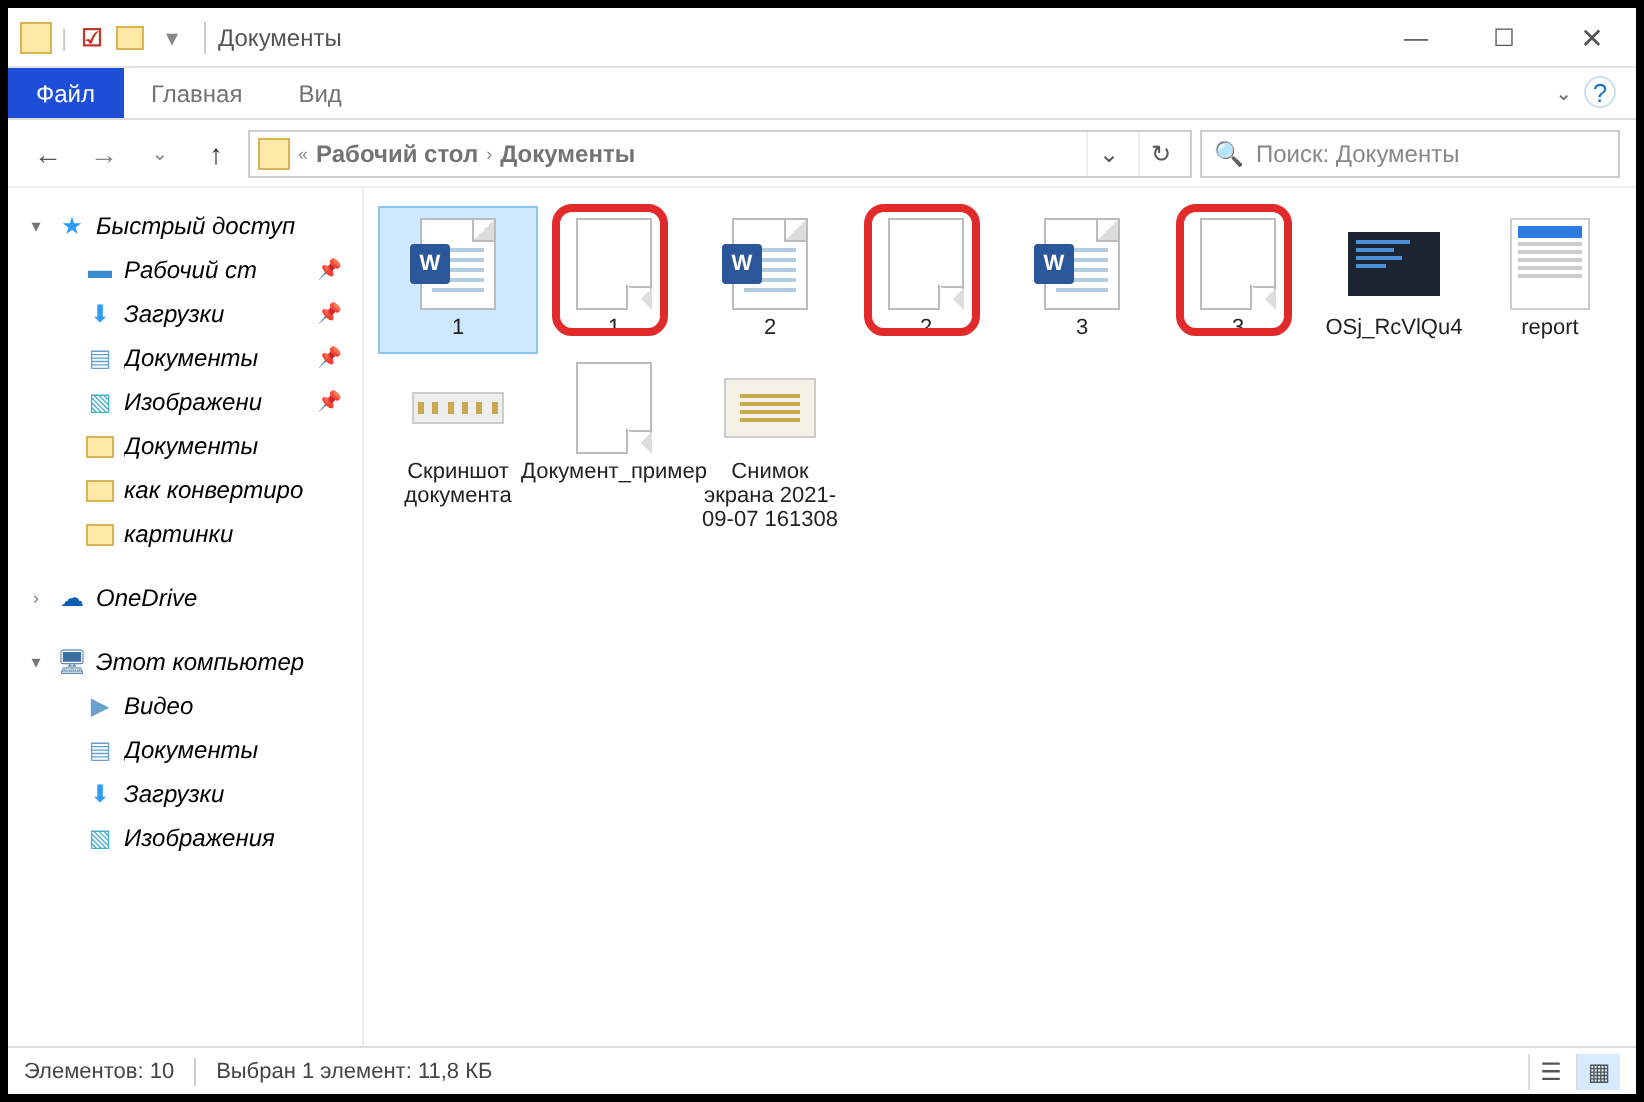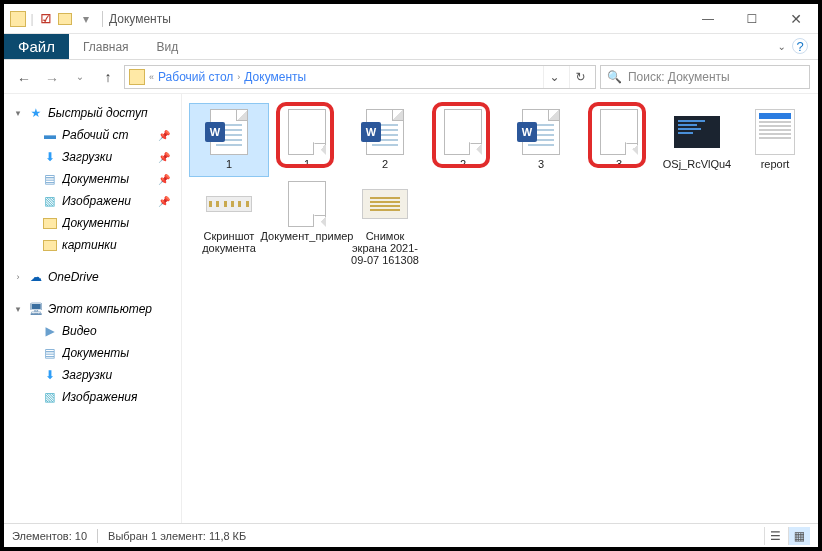--- a/index.html
+++ b/index.html
@@ -8,31 +8,31 @@
 .titlebar { height: 30px; display: flex; align-items: center; padding: 0 0 0 6px; border-bottom: 1px solid #e5e5e5; }
 .titlebar .ticon { width: 16px; height: 16px; background: #ffe9a6; border: 1px solid #d6b656; margin-right: 2px; }
 .titlebar .qatool { width: 18px; height: 18px; display: flex; align-items: center; justify-content: center; margin: 0 1px; color: #555; font-size: 12px; }
 .titlebar .check { color: #c0392b; font-weight: bold; }
 .titlebar .sep { width: 1px; height: 16px; background: #ccc; margin: 0 6px; }
 .titlebar .titletext { font-size: 12px; color: #555; }
 .titlebar .spacer { flex: 1; }
 .winbtn { width: 44px; height: 28px; display: flex; align-items: center; justify-content: center; color: #555; font-size: 12px; }
 .winbtn.close { font-size: 14px; }
 .ribbon { height: 26px; display: flex; align-items: stretch; border-bottom: 1px solid #ddd; background: #fff; }
-.ribbon .file { background: #0c4a6e; color: #fff; font-size: 15px; padding: 0 14px; display: flex; align-items: center; }
+.ribbon .file { background: #1d4ed8; color: #fff; font-size: 12px; padding: 0 14px; display: flex; align-items: center; }
 .ribbon .rtab { font-size: 12px; color: #737373; padding: 0 14px; display: flex; align-items: center; }
 .ribbon .spacer { flex: 1; }
 .ribbon .help { width: 26px; display: flex; align-items: center; justify-content: center; color: #1979ca; font-size: 13px; border: 1px solid #cde; border-radius: 50%; width: 16px; height: 16px; margin: 4px 10px 0 0; }
 .chevron { font-size: 10px; color: #666; padding: 0 6px; display:flex; align-items:center;}
 .addrbar { height: 34px; display: flex; align-items: center; padding: 4px 8px; gap: 4px; border-bottom: 1px solid #eee; }
 .navbtn { width: 24px; height: 24px; display: flex; align-items: center; justify-content: center; color: #888; font-size: 14px; }
 .navbtn.enabled { color: #333; }
 .addrbox { flex: 1; height: 24px; border: 1px solid #ccc; display: flex; align-items: center; font-size: 12px; padding: 0 4px; gap: 4px; }
 .addrbox .ficon { width: 16px; height: 16px; background: #ffe9a6; border: 1px solid #d6b656; }
-.addrbox .crumb { color: #3b82f6; }
+.addrbox .crumb { color: #737373; font-weight: bold; }
 .addrbox .csep { color: #888; font-size: 9px; }
 .addrbox .spacer { flex: 1; }
 .addrtool { width: 22px; height: 22px; display: flex; align-items: center; justify-content: center; color: #555; font-size: 12px; border-left: 1px solid #eee;}
 .searchbox { width: 210px; height: 24px; border: 1px solid #ccc; display: flex; align-items: center; padding: 0 6px; gap: 6px; }
 .searchbox .sicon { color: #888; font-size: 12px; }
 .searchbox .stext { color: #888; font-size: 12px; }
 .body { flex: 1; display: flex; overflow: hidden; }
 .sidebar { width: 178px; border-right: 1px solid #eee; padding: 8px 0; font-size: 12px; overflow: hidden; }
 .node { display: flex; align-items: center; height: 22px; padding-left: 8px; white-space: nowrap; }
 .node .tw { width: 12px; color: #777; font-size: 9px; text-align: center; }
@@ -157,20 +157,27 @@
           <span class="nicon">
             <span class="folder"></span>
           </span>
           <span class="nlabel">Документы</span>
         </div>
       <div class="node sub">
           <span class="tw"></span>
           <span class="nicon">
             <span class="folder"></span>
           </span>
+          <span class="nlabel">как конвертиро</span>
+        </div>
+      <div class="node sub">
+          <span class="tw"></span>
+          <span class="nicon">
+            <span class="folder"></span>
+          </span>
           <span class="nlabel">картинки</span>
         </div>
 
       <div style="height:10px"></div>
       <div class="node">
         <span class="tw">›</span>
         <span class="nicon" style="color:#0a5fb3">☁</span>
         <span class="nlabel">OneDrive</span>
       </div>
 

